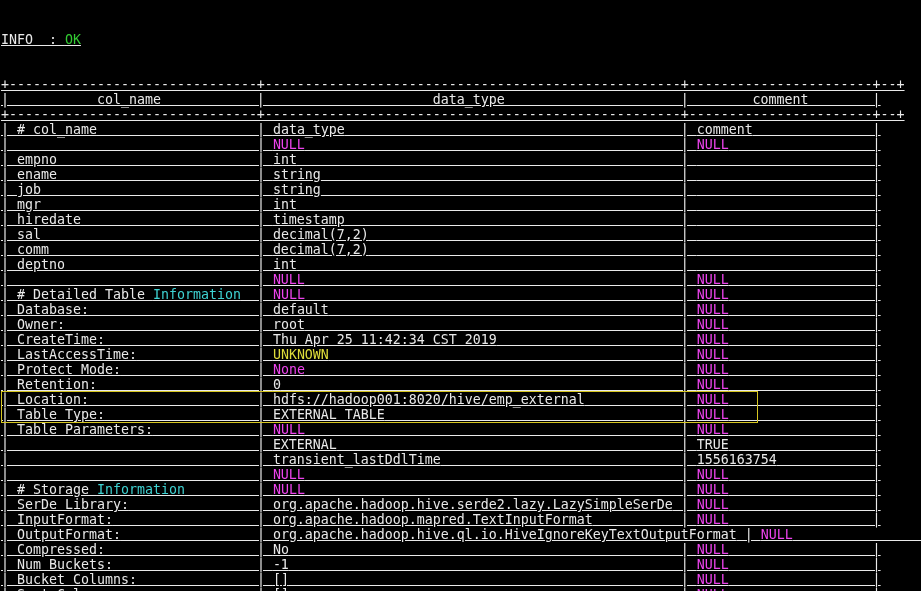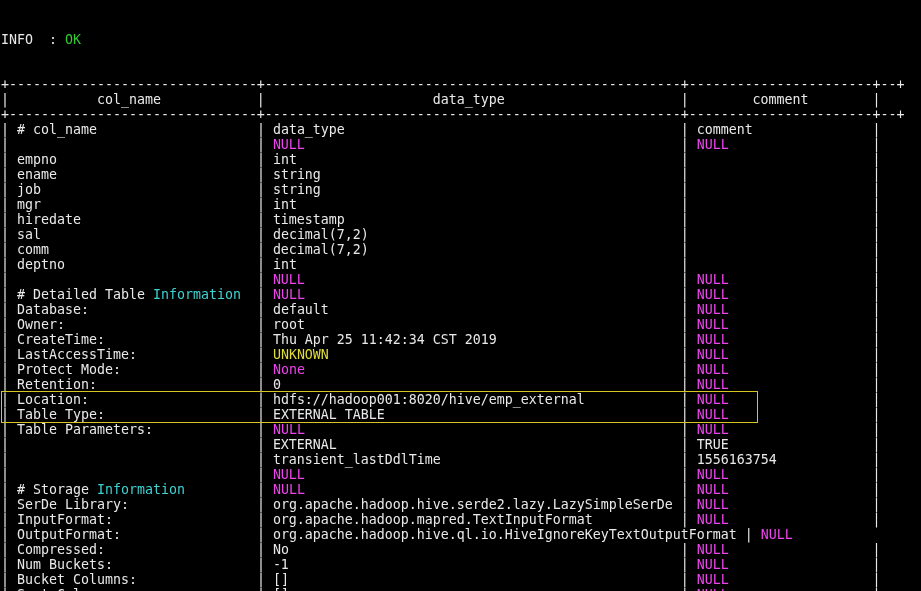--- a/index.html
+++ b/index.html
@@ -9,21 +9,21 @@
   html,body{margin:0;padding:0;}
   body{
     width:921px;height:591px;background:var(--background);
     overflow:hidden;position:relative;
   }
   .terminal{
     font-family:"DejaVu Sans Mono", monospace;
     font-size:13.29px;line-height:15px;color:var(--fg);
     white-space:pre;padding:2px 0 0 1px;
   }
-  .line{height:15px;}
+  .line{height:15px;text-decoration:underline;}
   .c-green{color:var(--green);}
   .c-cyan{color:var(--cyan);}
   .c-yellow{color:var(--yellow);}
   .c-magenta{color:var(--magenta);}
   #hl-box{
     position:absolute;left:1px;width:757px;
     border:1px solid var(--highlight_border);
     pointer-events:none;box-sizing:border-box;
   }
 </style>

